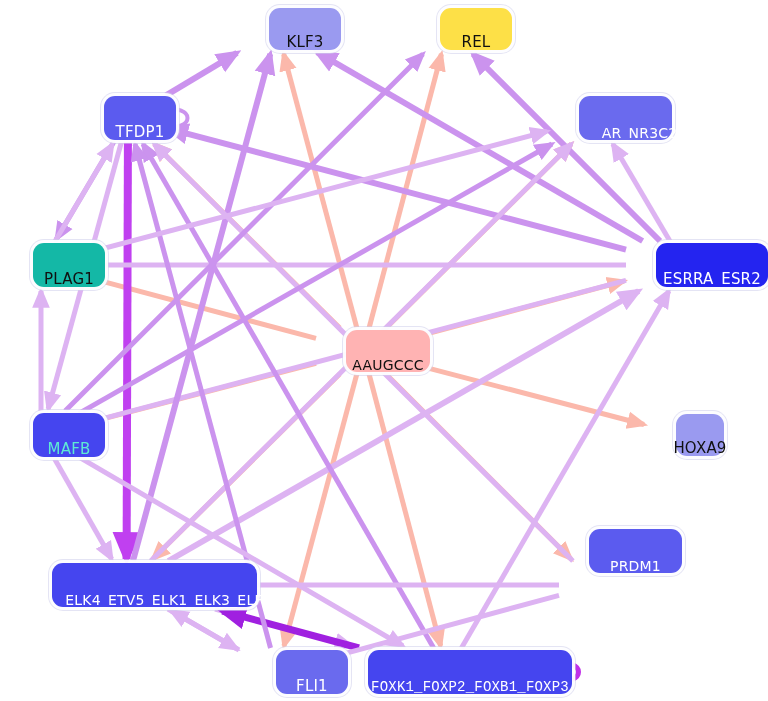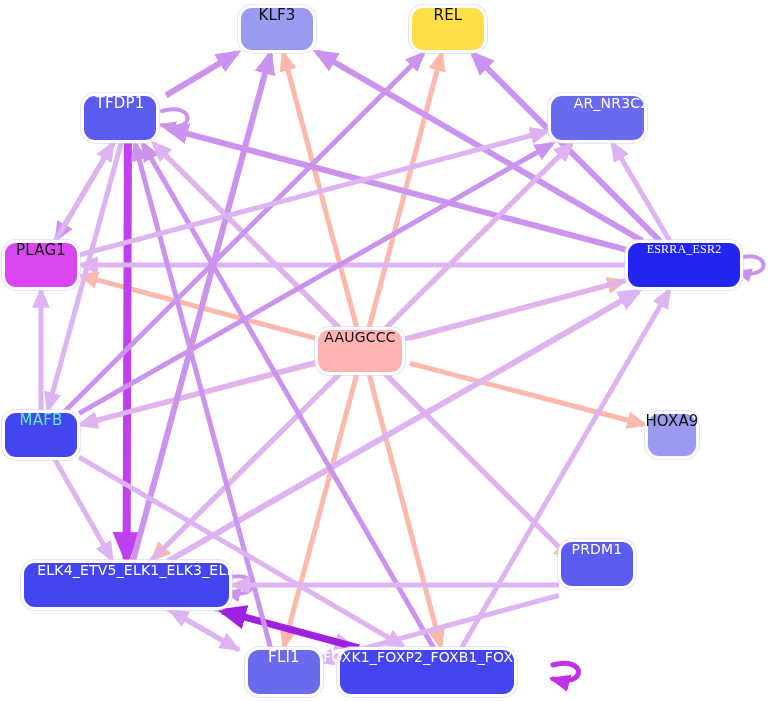--- a/index.html
+++ b/index.html
@@ -23,26 +23,27 @@
     left: 0;
     top: 0;
     width: 768px;
     height: 701px;
   }
   .node {
     position: absolute;
     box-sizing: border-box;
     border-radius: 11px;
     display: flex;
-    align-items: flex-start;
+    align-items: flex-end;
     justify-content: center;
     text-align: center;
     white-space: nowrap;
     letter-spacing: 0.2px;
     box-shadow: 0 0 0 3px rgba(255,255,255,0.92), 0 0 0 4px rgba(205,205,235,0.55);
+    margin-left: 28px;
   }
   .node-label {
     pointer-events: none;
     line-height: 1;
   }
 </style>
 </head>
 <body>
 
 <div id="graph-canvas">
@@ -117,44 +118,44 @@
   <div id="node-layer">
       <div class="node" style="left: 241px; top: 8px; width: 72px; height: 42px; background: rgb(154, 154, 240); color: rgb(16, 16, 16); font-size: 15px;">
         <span class="node-label">KLF3</span>
       </div>
       <div class="node" style="left: 412px; top: 8px; width: 72px; height: 42px; background: #fde047; color: rgb(16, 16, 16); font-size: 15px;">
         <span class="node-label">REL</span>
       </div>
       <div class="node" style="left: 551px; top: 96px; width: 93px; height: 44px; background: rgb(106, 106, 238); color: rgb(255, 255, 255); font-size: 14px; padding-left: 28px;">
         <span class="node-label">AR_NR3C2</span>
       </div>
-      <div class="node" style="left: 84px; top: 96px; width: 72px; height: 44px; background: rgb(91, 91, 239); color: rgb(255, 255, 255); font-size: 15px;">
+      <div class="node" style="left: 76px; top: 96px; width: 72px; height: 44px; background: rgb(91, 91, 239); color: rgb(255, 255, 255); font-size: 15px;">
         <span class="node-label">TFDP1</span>
       </div>
-      <div class="node" style="left: 5px; top: 243px; width: 72px; height: 44px; background: #d946ef; color: rgb(16, 16, 16); font-size: 15px;">
+      <div class="node" style="left: 5px; top: 243px; width: 72px; height: 44px; background: #14b8a6; color: rgb(16, 16, 16); font-size: 15px;">
         <span class="node-label">PLAG1</span>
       </div>
-      <div class="node" style="left: 628px; top: 243px; width: 112px; height: 44px; background: rgb(36, 36, 240); color: rgb(255, 255, 255); font-size: 12px; font-family: Liberation Serif, serif;">
+      <div class="node" style="left: 628px; top: 243px; width: 112px; height: 44px; background: rgb(36, 36, 240); color: rgb(255, 255, 255); font-size: 15px;">
         <span class="node-label">ESRRA_ESR2</span>
       </div>
       <div class="node" style="left: 318px; top: 330px; width: 84px; height: 42px; background: rgb(255, 179, 179); color: rgb(16, 16, 16); font-size: 14px;">
         <span class="node-label">AAUGCCC</span>
       </div>
       <div class="node" style="left: 5px; top: 413px; width: 72px; height: 44px; background: rgb(69, 69, 239); color: #5eead4; font-size: 15px;">
         <span class="node-label">MAFB</span>
       </div>
       <div class="node" style="left: 648px; top: 414px; width: 48px; height: 42px; background: rgb(154, 154, 240); color: rgb(16, 16, 16); font-size: 15px;">
         <span class="node-label">HOXA9</span>
       </div>
       <div class="node" style="left: 24px; top: 563px; width: 205px; height: 44px; background: rgb(69, 69, 239); color: rgb(255, 255, 255); font-size: 14px; padding-left: 28px;">
         <span class="node-label">ELK4_ETV5_ELK1_ELK3_ELF4</span>
       </div>
-      <div class="node" style="left: 561px; top: 542px; width: 72px; height: 44px; background: rgb(91, 91, 239); color: rgb(255, 255, 255); font-size: 14px;">
+      <div class="node" style="left: 561px; top: 529px; width: 93px; height: 44px; background: rgb(91, 91, 239); color: rgb(255, 255, 255); font-size: 14px;">
         <span class="node-label">PRDM1</span>
       </div>
       <div class="node" style="left: 248px; top: 650px; width: 72px; height: 44px; background: rgb(106, 106, 238); color: rgb(255, 255, 255); font-size: 15px;">
         <span class="node-label">FLI1</span>
       </div>
-      <div class="node" style="left: 340px; top: 650px; width: 174px; height: 44px; background: rgb(69, 69, 239); color: rgb(255, 255, 255); font-size: 14px;">
+      <div class="node" style="left: 340px; top: 650px; width: 204px; height: 44px; background: rgb(69, 69, 239); color: rgb(255, 255, 255); font-size: 14px; font-family: Liberation Mono, monospace;">
         <span class="node-label">FOXK1_FOXP2_FOXB1_FOXP3</span>
       </div>
     </div>
 </div>
 
 </body></html>

